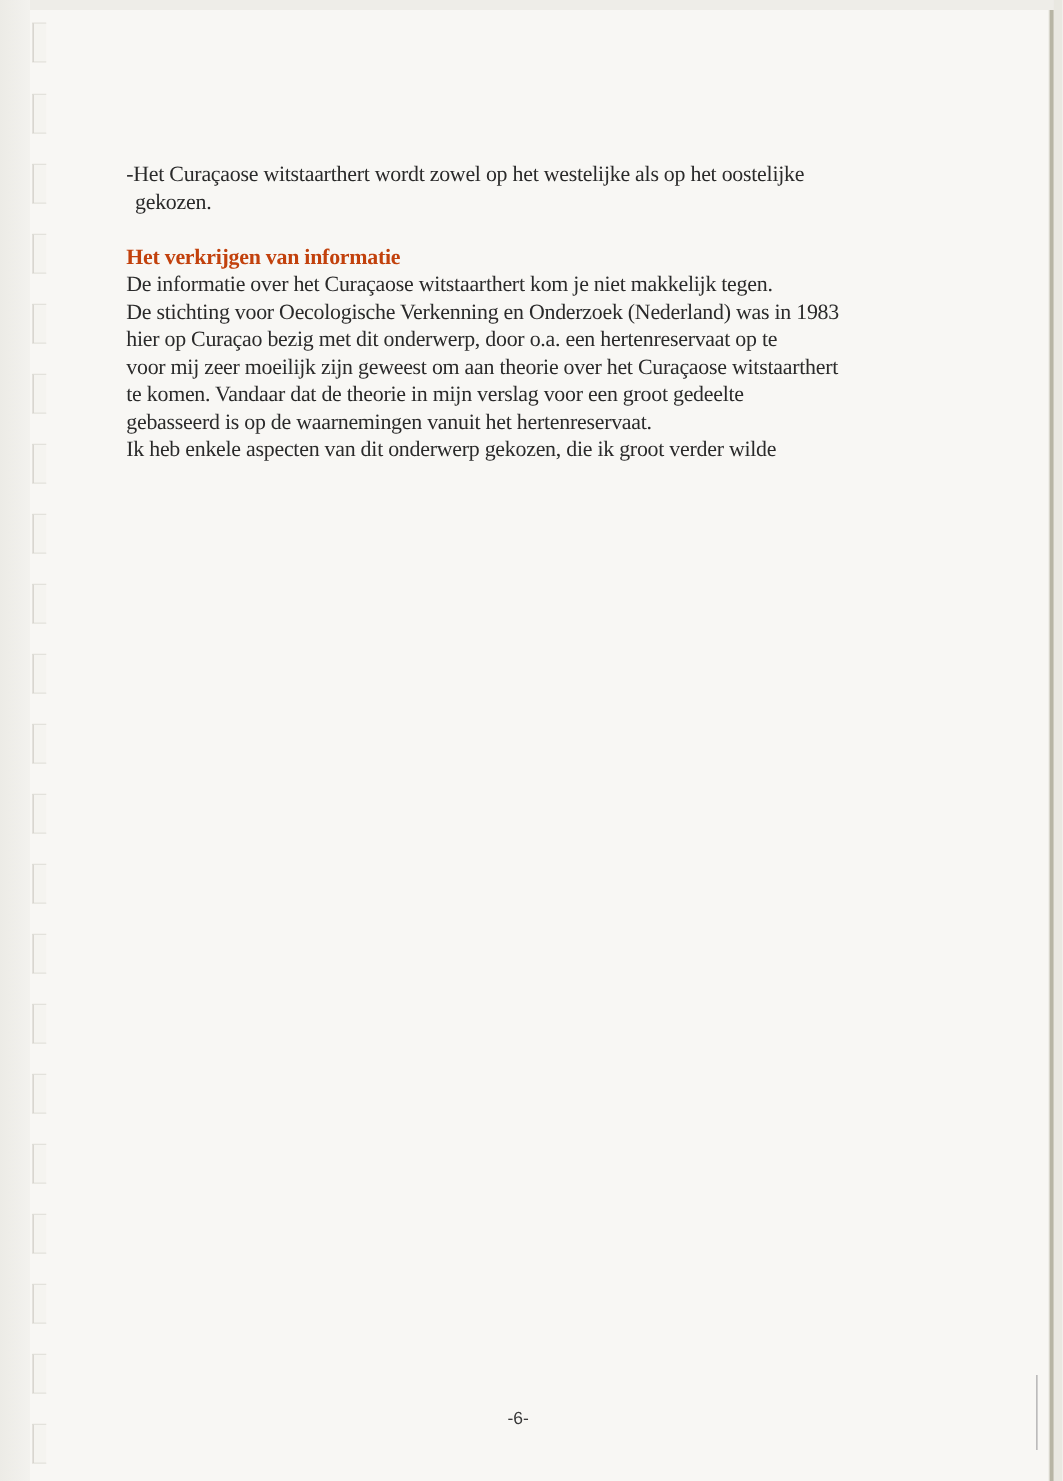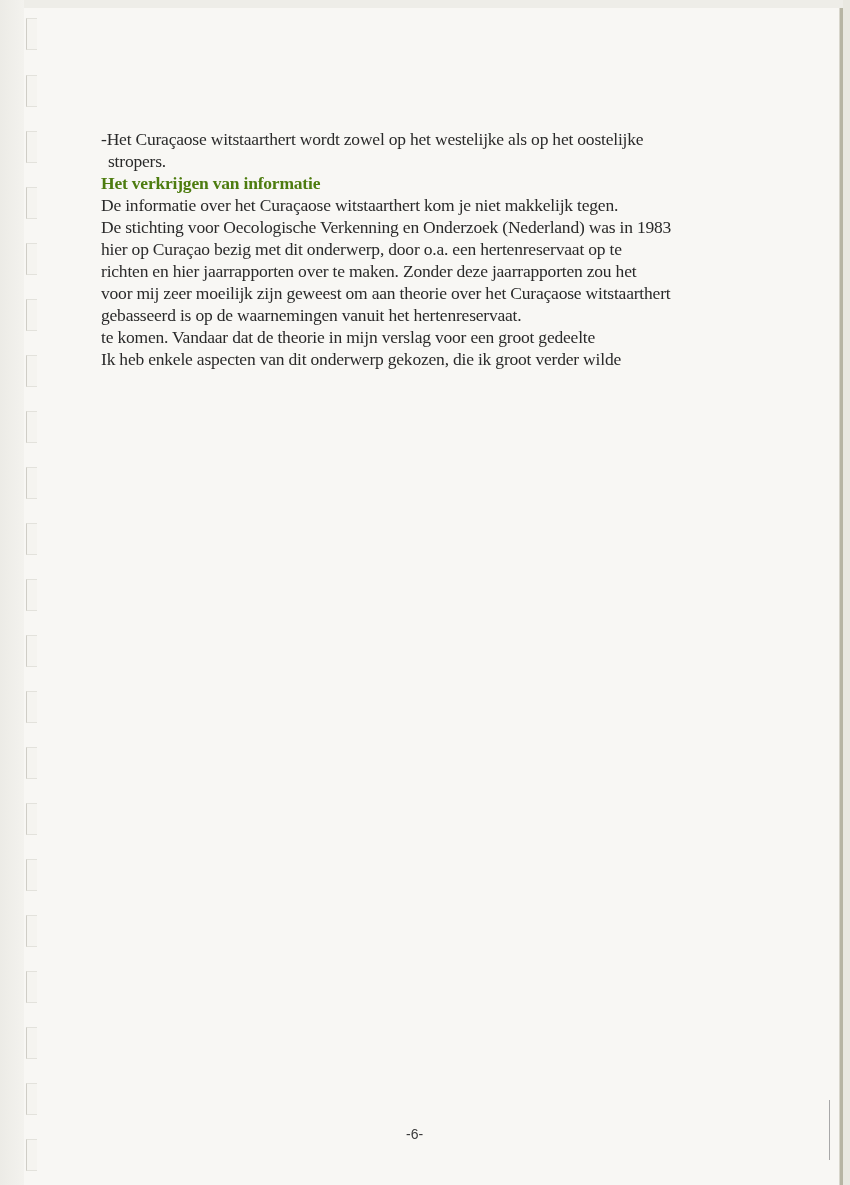--- a/index.html
+++ b/index.html
@@ -71,21 +71,22 @@
     .line {
       white-space: nowrap;
       display: block;
       height: 22px;
     }
     .indent {
       padding-left: 7px;
     }
     .heading {
       font-weight: bold;
-      color: #4d7c0f;
+      margin-top: 22px;
+      color: #c2410c;
     }
     .page-number {
       position: absolute;
       left: 406px;
       top: 1126px;
       font-family: "Liberation Sans", "DejaVu Sans", sans-serif;
       font-size: 14px;
       color: #3a3a3a;
     }
     .right-mark {
@@ -128,32 +129,31 @@
   <div class="binding-hole" style="top:1083px"></div>
   <div class="binding-hole" style="top:1139px"></div>
 </div>
 
 <div class="content">
   <div>
     <div>
       <span class="line">-Het Curaçaose witstaarthert wordt zowel op het westelijke als op het oostelijke</span>
     </div>
     <div>
-      <span class="line indent">stropers.</span>
+      <span class="line indent">gekozen.</span>
     </div>
   </div>
 
   <div class="line heading">Het verkrijgen van informatie</div>
 
   <div>
     <span class="line">De informatie over het Curaçaose witstaarthert kom je niet makkelijk tegen.</span>
     <span class="line">De stichting voor Oecologische Verkenning en Onderzoek (Nederland) was in 1983</span>
     <span class="line">hier op Curaçao bezig met dit onderwerp, door o.a. een hertenreservaat op te</span>
-    <span class="line">richten en hier jaarrapporten over te maken. Zonder deze jaarrapporten zou het</span>
     <span class="line">voor mij zeer moeilijk zijn geweest om aan theorie over het Curaçaose witstaarthert</span>
+    <span class="line">te komen. Vandaar dat de theorie in mijn verslag voor een groot gedeelte</span>
     <span class="line">gebasseerd is op de waarnemingen vanuit het hertenreservaat.</span>
-    <span class="line">te komen. Vandaar dat de theorie in mijn verslag voor een groot gedeelte</span>
     <span class="line">Ik heb enkele aspecten van dit onderwerp gekozen, die ik groot verder wilde</span>
   </div>
 </div>
 
 <div class="page-number">-6-</div>
 <div class="right-mark"></div>
 
 </body></html>

